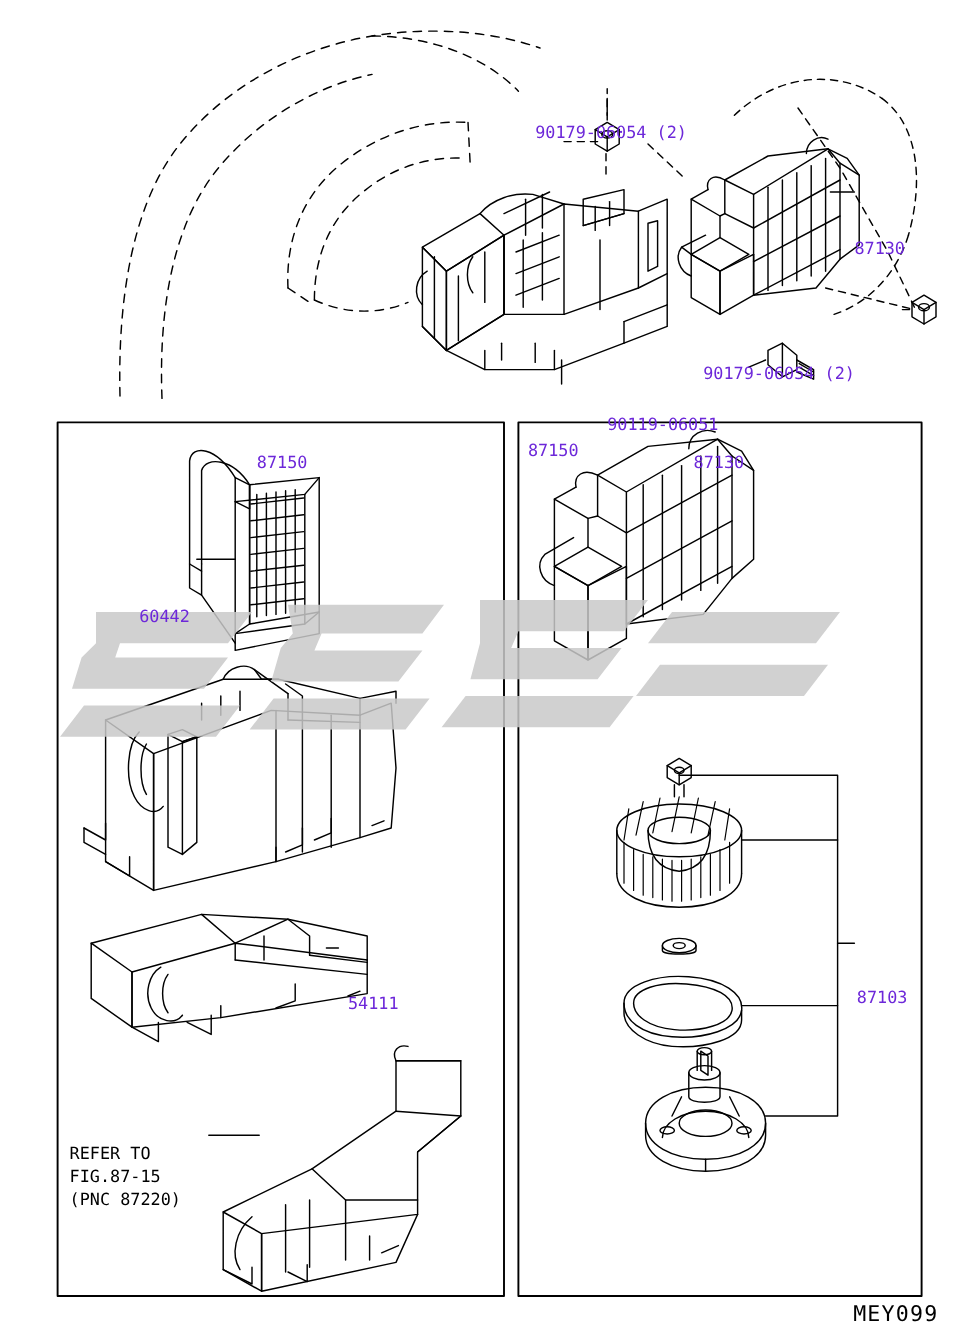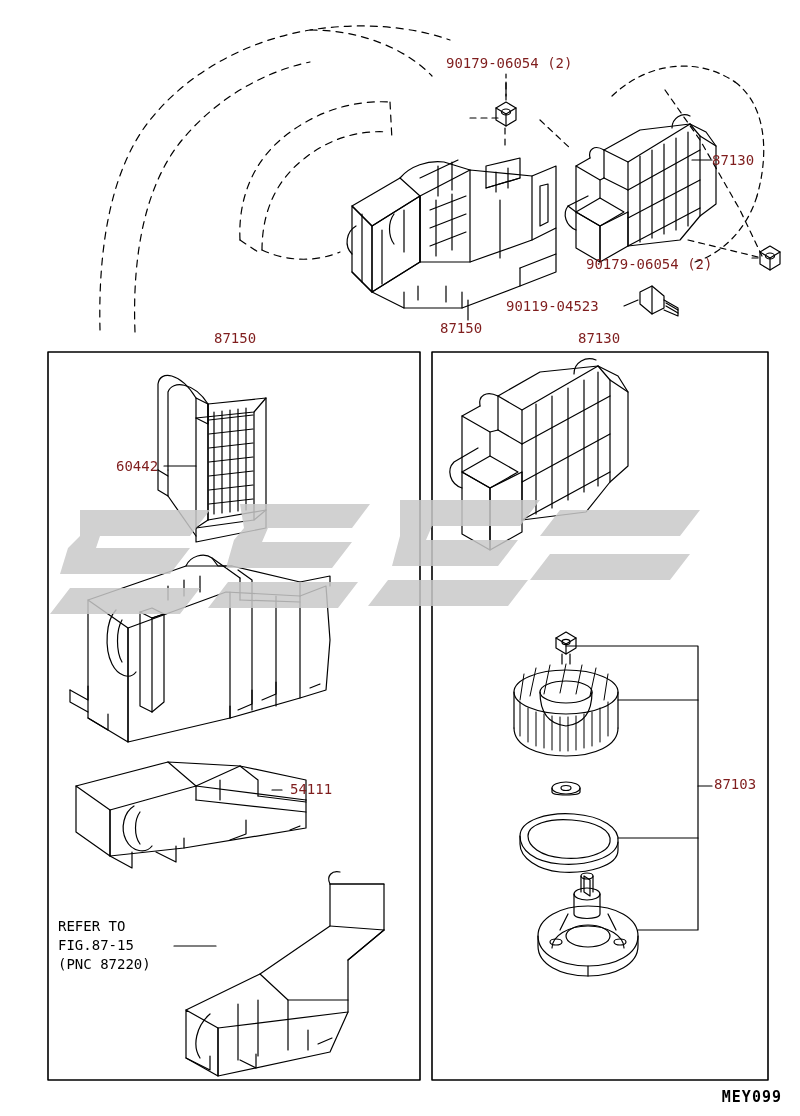--- a/index.html
+++ b/index.html
@@ -25,45 +25,46 @@
     left: 0; top: 0;
     width: 800px;
     height: 1116px;
   }
   .lbl {
     position: absolute;
     font-family: "DejaVu Sans Mono", monospace;
     font-size: 14px;
     letter-spacing: 0px;
     white-space: pre;
-    color: #7f1d1d;
+    color: #6d28d9;
+    margin-top: 48px;
   }
   .refblock {
     position: absolute;
     font-family: "DejaVu Sans Mono", monospace;
     font-size: 14px;
     line-height: 19px;
     white-space: pre;
+    margin-top: 36px;
   }
   .wm {
     position: absolute;
     left: 40px;
     top: 470px;
     width: 720px;
     height: 180px;
     pointer-events: none;
   }
   .sheetcode {
     position: absolute;
     right: 18px;
     bottom: 10px;
     font-family: "DejaVu Sans Mono", monospace;
-    font-size: 15px;
+    font-size: 18px;
     letter-spacing: 1px;
-    font-weight: bold;
   }
 </style>
 </head>
 <body>
 
 <div id="sheet">
 
   <svg class="layer" viewBox="0 0 800 1116">
     <g fill="none" stroke="#000" stroke-width="1.2" stroke-linecap="round" stroke-linejoin="round">
 
@@ -368,21 +369,21 @@
       <path d="M360 30 L500 30 L480 56 L392 56 L386 70 L478 70 L458 96 L352 96 L360 66 Z"></path>
       <path d="M348 110 L488 110 L468 136 L328 136 Z"></path>
       <path d="M520 40 L660 40 L640 66 L500 66 Z"></path>
       <path d="M510 84 L650 84 L630 110 L490 110 Z"></path>
     </g>
   </svg>
 
   <div class="lbl" style="left:446px; top:55px;">90179-06054 (2)</div>
   <div class="lbl" style="left:712px; top:152px;">87130</div>
   <div class="lbl" style="left:586px; top:256px;">90179-06054 (2)</div>
-  <div class="lbl" style="left:506px; top:298px;">90119-04523</div>
+  <div class="lbl" style="left:506px; top:298px;">90119-06051</div>
   <div class="lbl" style="left:440px; top:320px;">87150</div>
 
   <div class="lbl" style="left:214px; top:330px;">87150</div>
   <div class="lbl" style="left:578px; top:330px;">87130</div>
 
   <div class="lbl" style="left:116px; top:458px;">60442</div>
   <div class="lbl" style="left:290px; top:781px;">54111</div>
   <div class="refblock" style="left:58px; top:917px;">REFER TO
 FIG.87-15
 (PNC 87220)</div>

